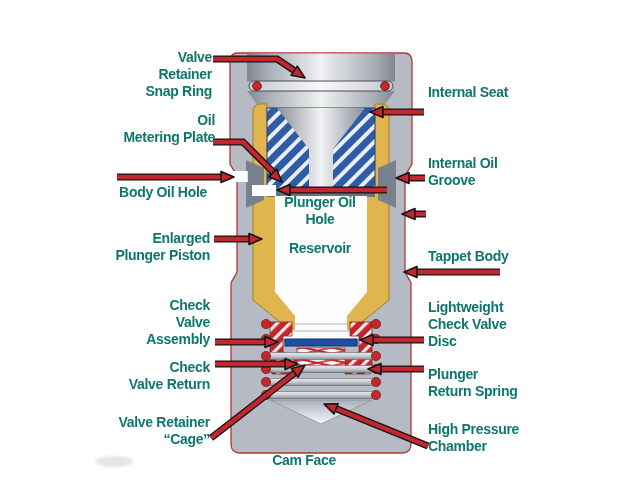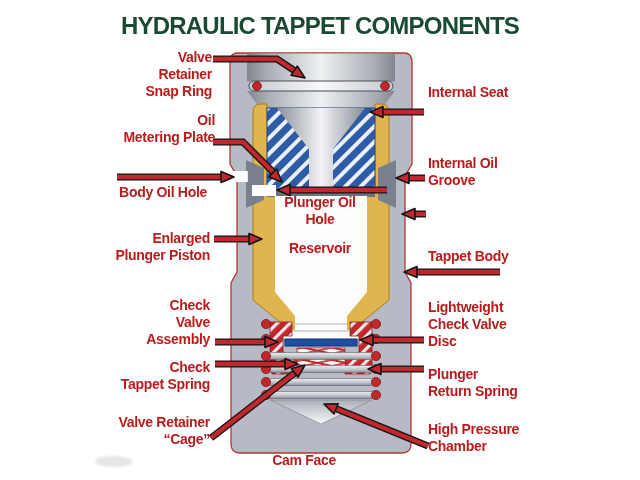--- a/index.html
+++ b/index.html
@@ -2,36 +2,35 @@
 <html><head>
 <meta charset="utf-8">
 <style>
   html,body{margin:0;padding:0;background:#fff;}
   .stage{position:relative;width:640px;height:480px;background:#ffffff;overflow:hidden;
          font-family:"Liberation Sans","DejaVu Sans",sans-serif;}
   .title{position:absolute;top:12px;left:0;right:0;text-align:center;
          font-size:24px;font-weight:bold;color:#1a4a32;letter-spacing:-0.8px;}
   .diagram-svg{position:absolute;left:0;top:0;width:640px;height:480px;}
   .lbl{position:absolute;font-weight:bold;font-size:14px;line-height:17px;
-       color:#b91c1c;letter-spacing:-0.3px;white-space:nowrap;}
+       color:#0f766e;letter-spacing:-0.3px;white-space:nowrap;}
   .lbl.l{text-align:right;}
   .lbl.r{text-align:left;}
   .lbl.c{text-align:center;white-space:normal;}
   .smudge{position:absolute;left:95px;top:456px;width:38px;height:11px;border-radius:50%;
           background:#c9c9c9;opacity:.45;filter:blur(1px);}
   .ab{stroke:#141414;stroke-width:7;fill:none;stroke-linecap:butt;}
   .ar{stroke:#c1272d;stroke-width:4.4;fill:none;stroke-linecap:butt;}
   .ah{fill:#c1272d;stroke:#141414;stroke-width:1.6;stroke-linejoin:round;}
 </style>
 </head>
 <body>
 
 <div class="stage">
 
-  <div class="title">HYDRAULIC TAPPET COMPONENTS</div>
 
   <svg class="diagram-svg" viewBox="0 0 640 480" xmlns="http://www.w3.org/2000/svg">
     <defs>
       <linearGradient id="cylGrad" gradientUnits="userSpaceOnUse" x1="247" y1="0" x2="395" y2="0">
         <stop offset="0" stop-color="#82878f"></stop>
           <stop offset="0.14" stop-color="#a9aeb6"></stop>
         <stop offset="0.5" stop-color="#eff1f2"></stop>
           <stop offset="0.86" stop-color="#a9aeb6"></stop>
         <stop offset="1" stop-color="#82878f"></stop>
       </linearGradient>
@@ -241,21 +240,21 @@
     <div>Enlarged</div>
     <div>Plunger Piston</div>
   </div>
   <div class="lbl l" style="top:297px;right:430px;">
     <div>Check</div>
     <div>Valve</div>
     <div>Assembly</div>
   </div>
   <div class="lbl l" style="top:359px;right:430px;">
     <div>Check</div>
-    <div>Tappet Spring</div>
+    <div>Valve Return</div>
   </div>
   <div class="lbl l" style="top:414px;right:430px;">
     <div>Valve Retainer</div>
     <div>“Cage”</div>
   </div>
 
   <div class="lbl r" style="top:84px;left:428px;">
     <div>Internal Seat</div>
   </div>
   <div class="lbl r" style="top:155px;left:428px;">

